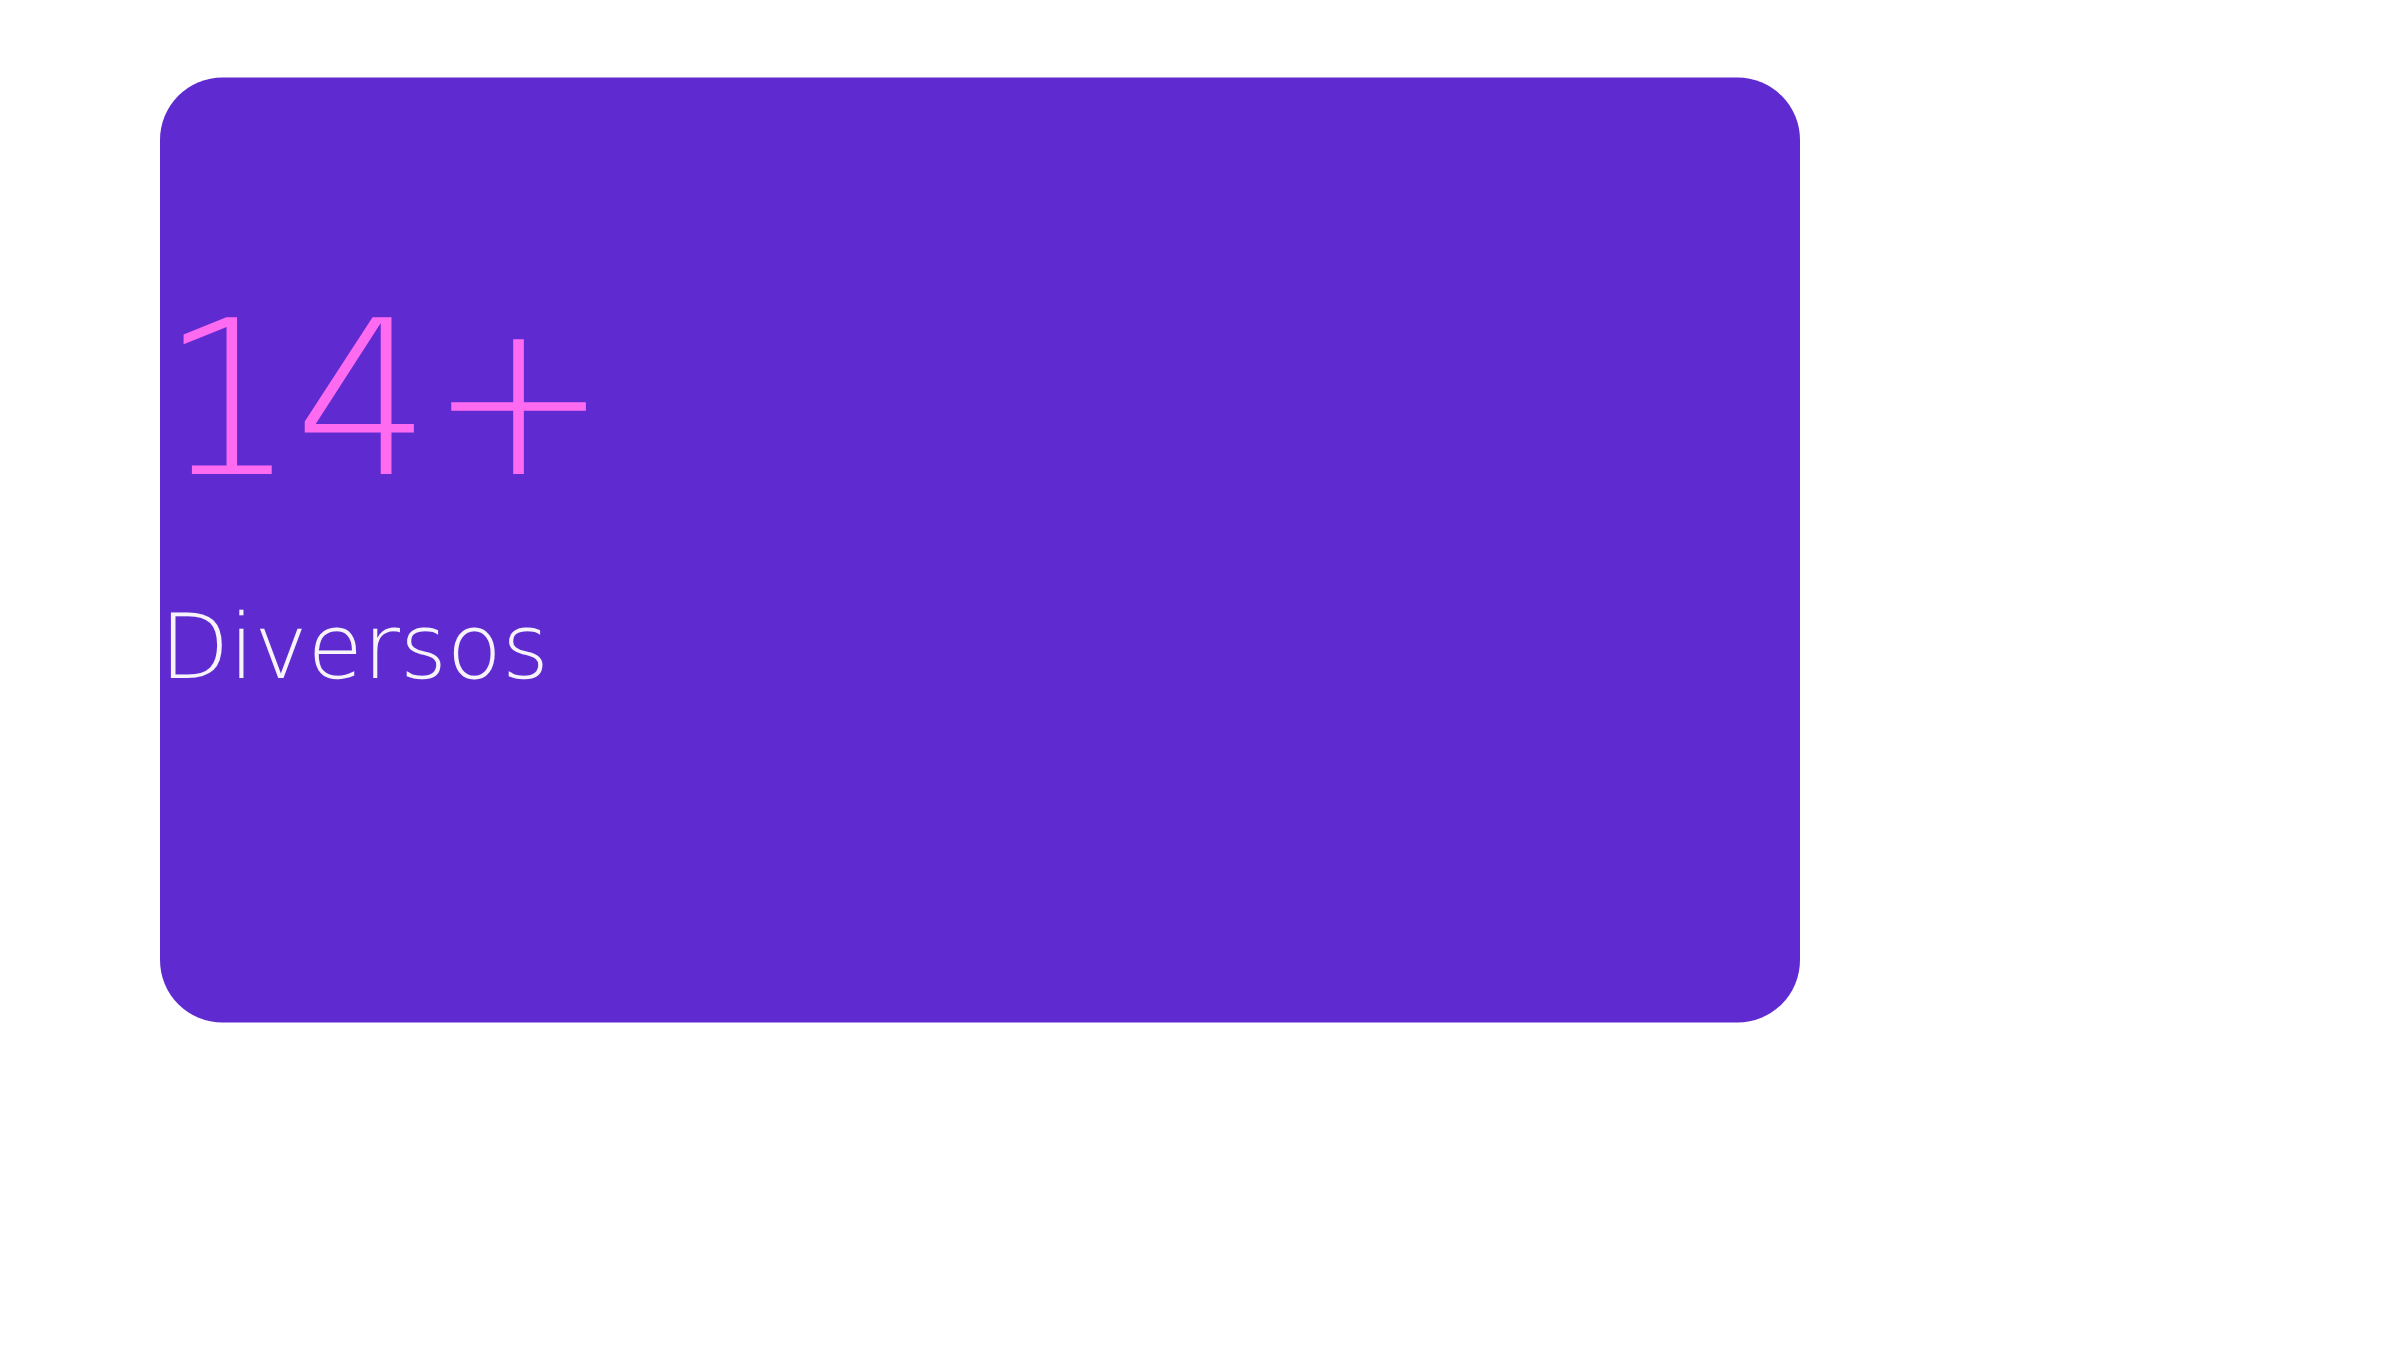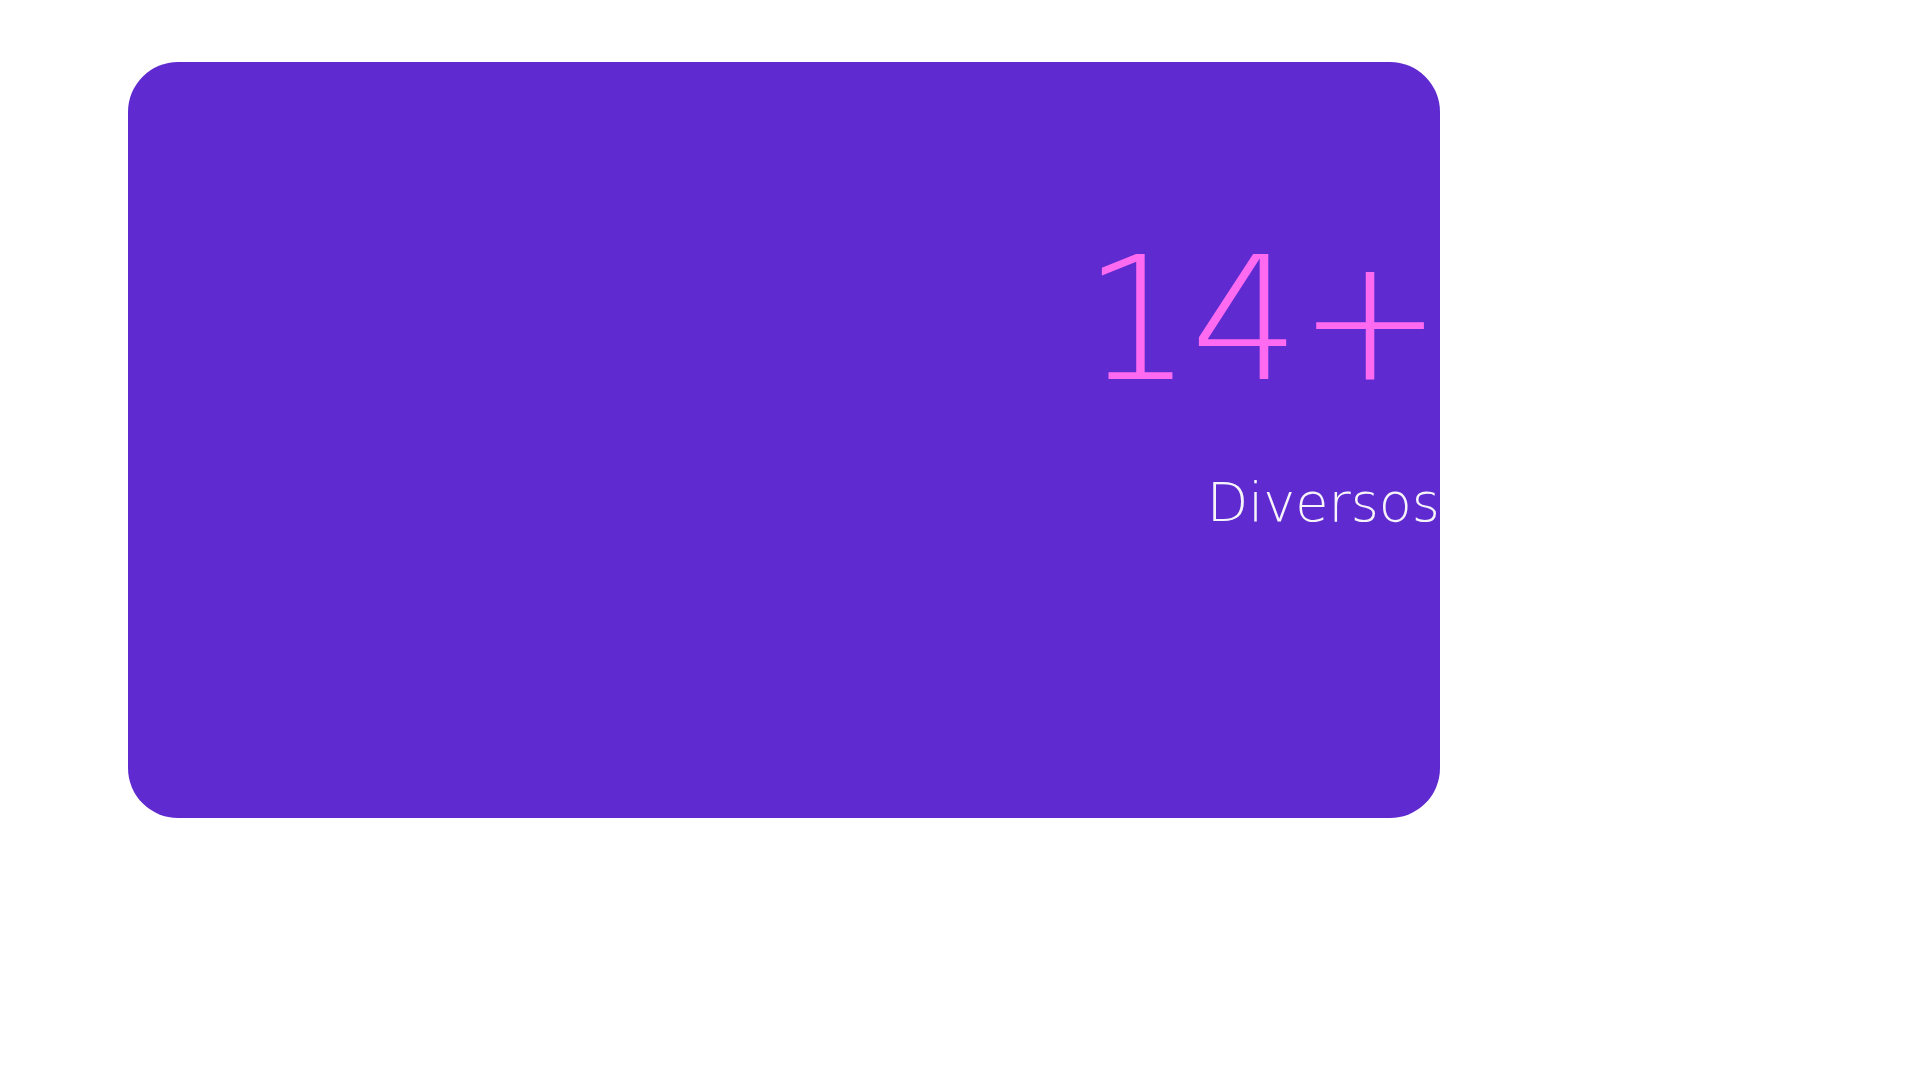--- a/index.html
+++ b/index.html
@@ -26,21 +26,21 @@
     position: absolute;
     left: 128px;
     top: 62px;
     width: 1312px;
     height: 756px;
     border-radius: 50px;
     background: #5F2BD0;
     box-sizing: border-box;
     display: flex;
     flex-direction: column;
-    align-items: flex-end;
+    align-items: flex-start;
     justify-content: flex-start;
     padding-top: 172px;
   }
 
   .stat-number {
     font-family: "DejaVu Sans", "Liberation Sans", sans-serif;
     font-weight: 300;
     font-size: 172px;
     line-height: 1;
     letter-spacing: -2px;
@@ -50,21 +50,21 @@
     white-space: nowrap;
   }
 
   .stat-caption {
     margin: 0;
     margin-top: 54px;
     text-align: center;
     color: #F7F3FA;
     font-family: "DejaVu Sans", "Liberation Sans", sans-serif;
     font-weight: 300;
-    font-size: 54px;
+    font-size: 72px;
     line-height: 1.6;
     letter-spacing: 0px;
     max-width: 1100px;
   }
 
   .caption-line {
     display: block;
     white-space: nowrap;
   }
 </style>

